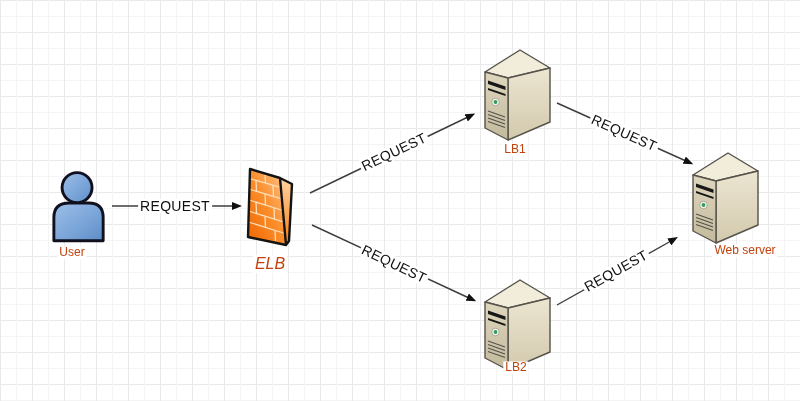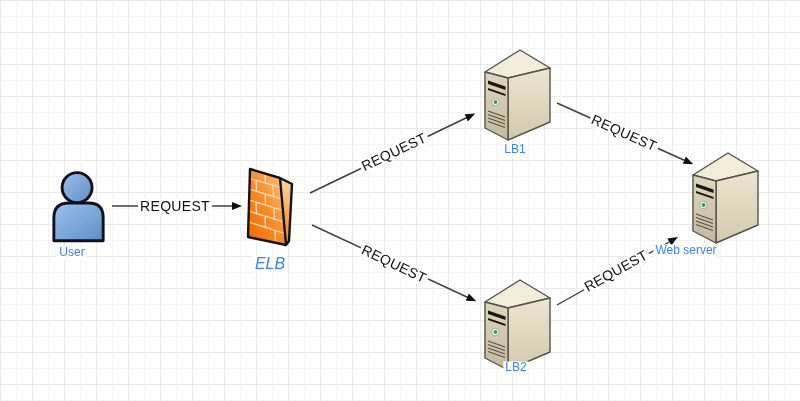--- a/index.html
+++ b/index.html
@@ -19,21 +19,21 @@
     color:#1a1a1a;
   }
   .node{position:absolute;}
   .node svg{display:block;}
   .edges-layer{position:absolute;left:0;top:0;width:800px;height:401px;}
   .node-label{
     position:absolute;
     transform:translate(-50%,-50%);
     font-size:12px;line-height:1.1;
     background:#fff;padding:0 2px;white-space:nowrap;
-    color:#3b82f6;
+    color:#c2410c;
   }
   .node-label.big{font-size:16px;font-style:italic;}
   .edge-label{
     position:absolute;
     font-size:14px;letter-spacing:.3px;line-height:1.05;
     background:#fff;padding:0 2px;white-space:nowrap;
     color:#111;
   }
   .defs-hidden{position:absolute;width:0;height:0;overflow:hidden;}
 </style>
@@ -152,21 +152,21 @@
         <use href="#sym-server"></use>
       </svg>
   </div>
   <span class="node-label" style="left:516px;top:368px;">LB2</span>
 
   <div class="node" style="left:683px;top:148px;width:80px;height:100px;">
     <svg width="80" height="100">
         <use href="#sym-server"></use>
       </svg>
   </div>
-  <span class="node-label" style="left:686px;top:251px;">Web server</span>
+  <span class="node-label" style="left:745px;top:251px;">Web server</span>
 
   <span class="edge-label" style="left:175px;top:206px;transform:translate(-50%,-50%);">REQUEST</span>
   <span class="edge-label" style="left:394px;top:152px;transform:translate(-50%,-50%) rotate(-25.5deg);">REQUEST</span>
   <span class="edge-label" style="left:394px;top:264px;transform:translate(-50%,-50%) rotate(25.5deg);">REQUEST</span>
   <span class="edge-label" style="left:624px;top:133px;transform:translate(-50%,-50%) rotate(24deg);">REQUEST</span>
   <span class="edge-label" style="left:616px;top:271px;transform:translate(-50%,-50%) rotate(-29deg);">REQUEST</span>
 
 </div>
 
 </body></html>

